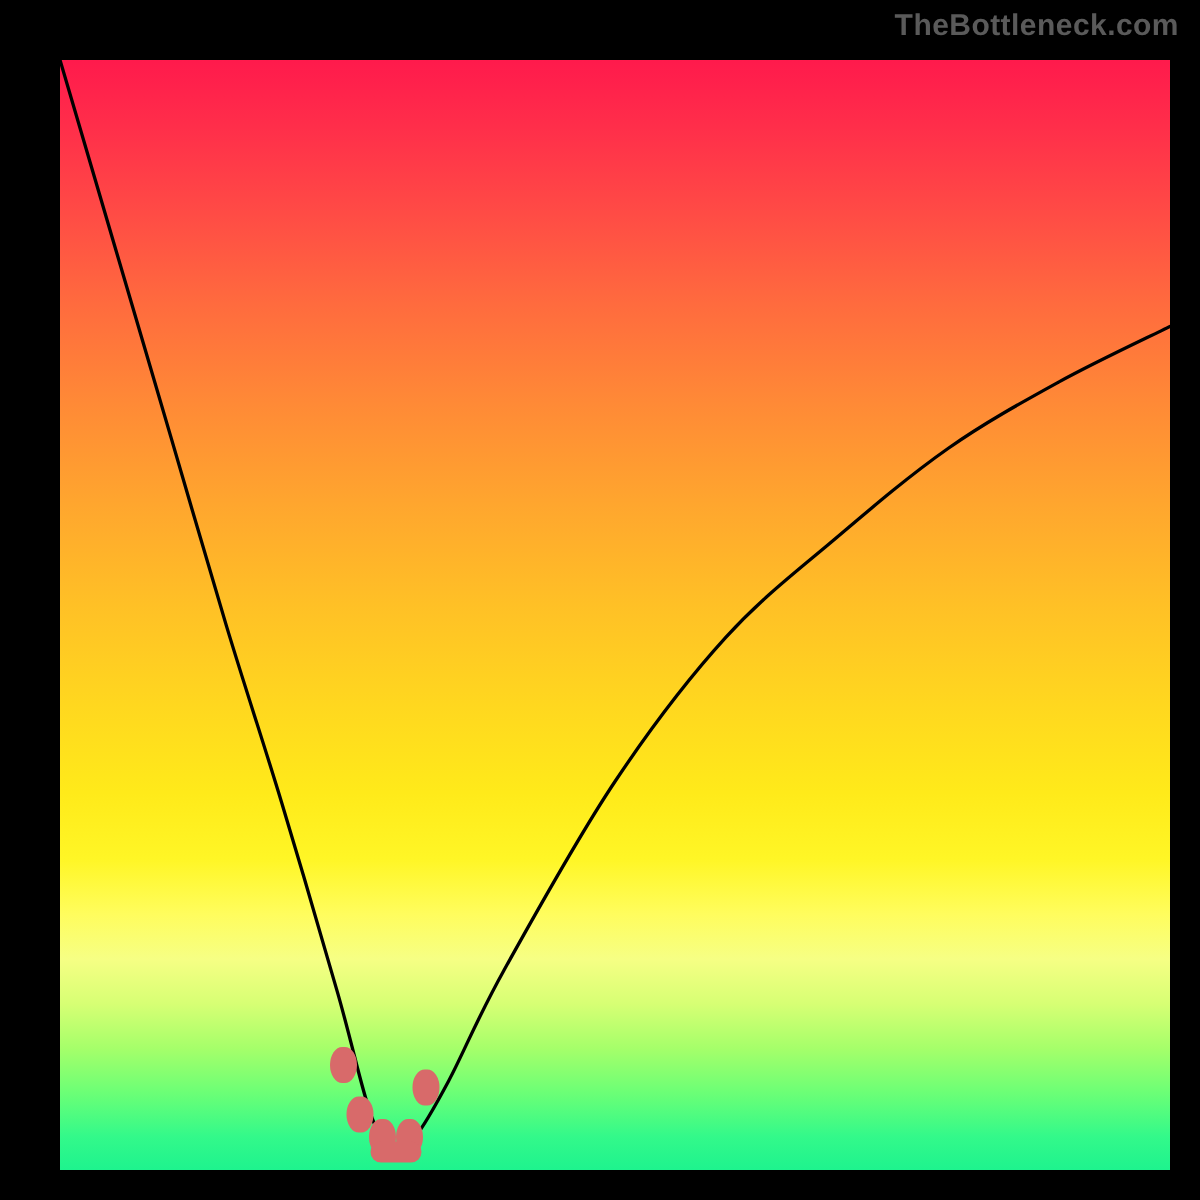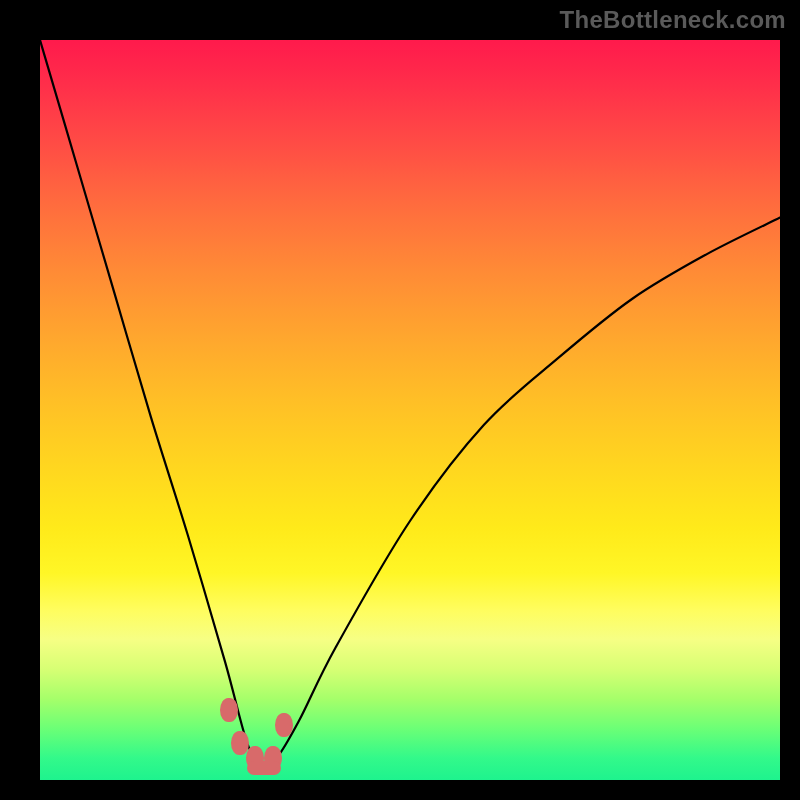--- a/index.html
+++ b/index.html
@@ -34,21 +34,21 @@
       #6cff76 93%,
       #33f98a 97%,
       #1ef38e 100%
     );
   }
   .watermark {
     position: absolute;
     top: 6px;
     right: 14px;
     font-family: Arial, Helvetica, sans-serif;
-    font-size: 24px;
+    font-size: 20px;
     font-weight: 600;
     color: #5a5a5a;
     letter-spacing: 0.3px;
   }
   svg.curve {
     position: absolute;
     left: 0;
     top: 0;
     width: 740px;
     height: 740px;

